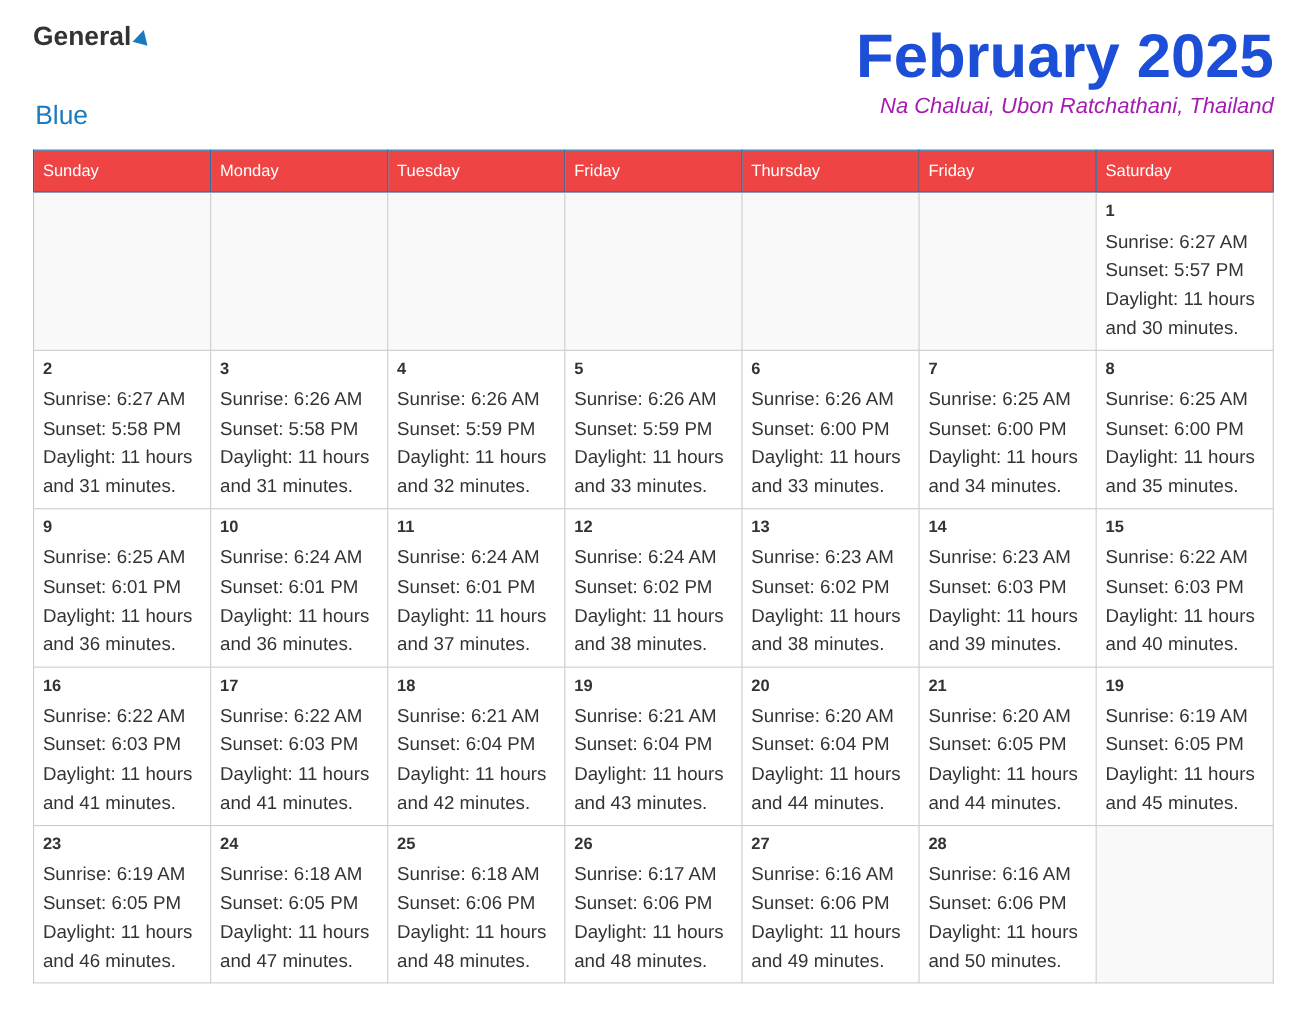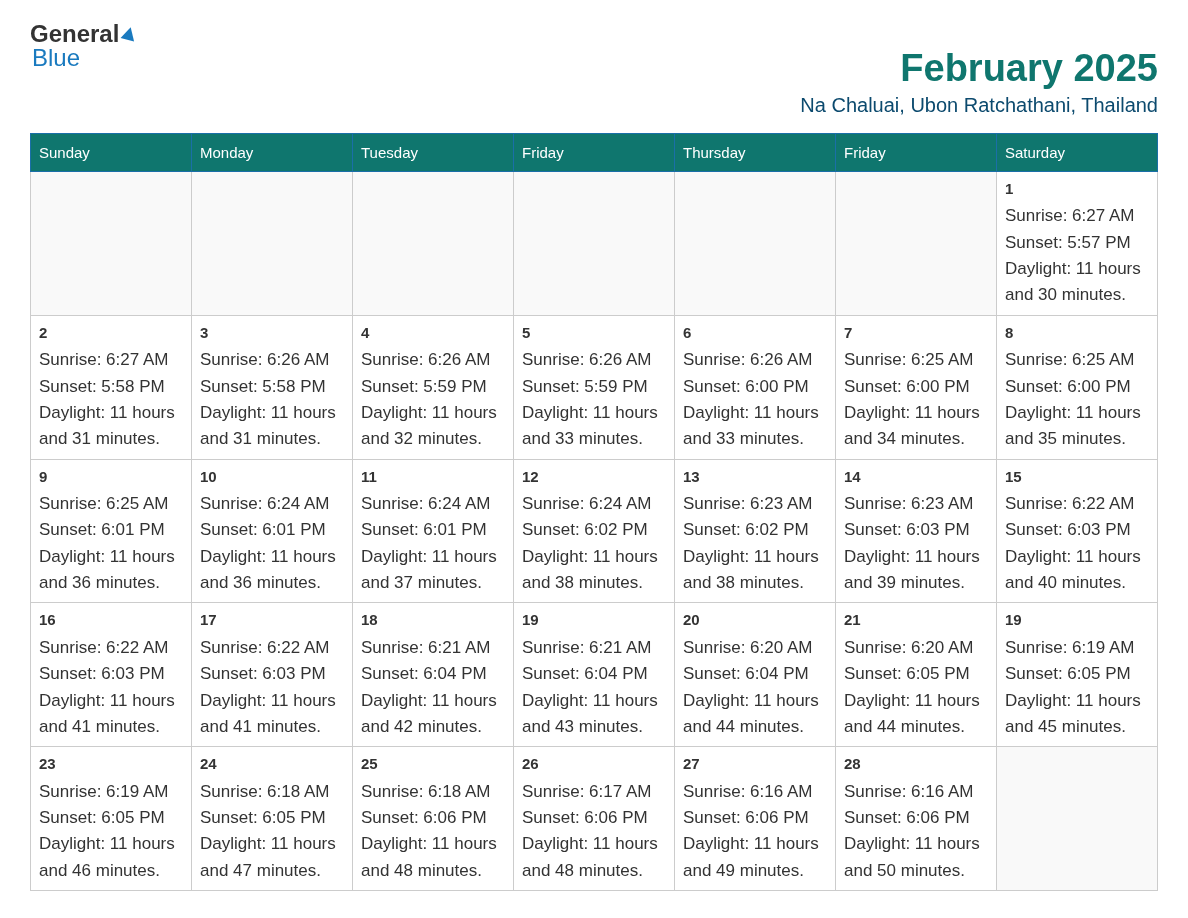--- a/index.html
+++ b/index.html
@@ -12,42 +12,43 @@
     .header {
       display: flex;
       justify-content: space-between;
       align-items: flex-start;
       margin-bottom: 16px;
     }
     .logo {
       display: flex;
       flex-direction: column;
       align-items: flex-start;
+      gap: 48px;
     }
     .title-area {
       text-align: right;
     }
     .month-title {
-      font-size: 38px;
+      font-size: 56px;
       font-weight: bold;
-      color: #0f766e;
+      color: #1d4ed8;
       line-height: 1.1;
-      margin-top: 28px;
     }
     .location-title {
       font-size: 20px;
-      color: #0c4a6e;
+      color: #a21caf;
       margin-top: 4px;
+      font-style: italic;
     }
     table {
       width: 100%;
       border-collapse: collapse;
     }
     th {
-      background-color: #0f766e;
+      background-color: #ef4444;
       color: #fff;
       padding: 10px 8px;
       text-align: left;
       font-size: 15px;
       font-weight: normal;
       border: 1px solid #1a6fa8;
     }
     td {
       border: 1px solid #ccc;
       vertical-align: top;

